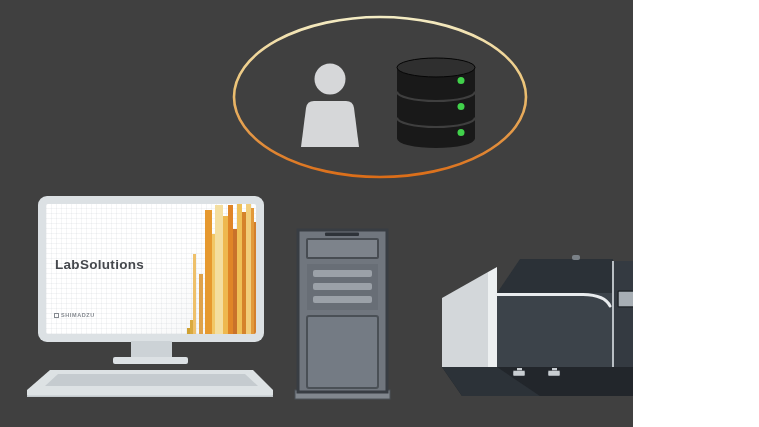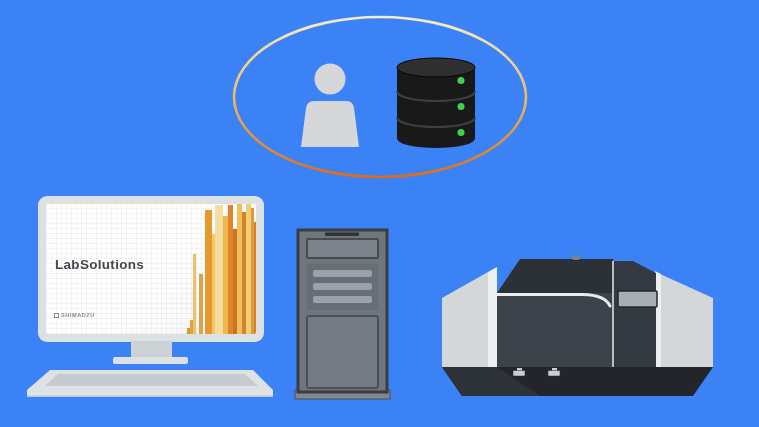--- a/index.html
+++ b/index.html
@@ -1,17 +1,17 @@
 <!DOCTYPE html>
 <html><head>
 <meta charset="utf-8">
 <style>
   html,body{margin:0;padding:0;background:#ffffff;}
   body{font-family:"Liberation Sans", sans-serif;}
-  #canvas{position:relative;width:759px;height:427px;background:#3b82f6;overflow:hidden;}
+  #canvas{position:relative;width:633px;height:427px;background:#404040;overflow:hidden;}
 
   
   #network-svg{position:absolute;left:230px;top:10px;}
 
   
   .monitor{position:absolute;left:38px;top:196px;width:226px;height:146px;
     background:#dce1e4;border-radius:9px;}
   .screen{position:absolute;left:8px;top:8px;width:210px;height:130px;background:
     linear-gradient(135deg,#ffffff 55%,#f2f3f4 100%);
     border-radius:2px;overflow:hidden;}

